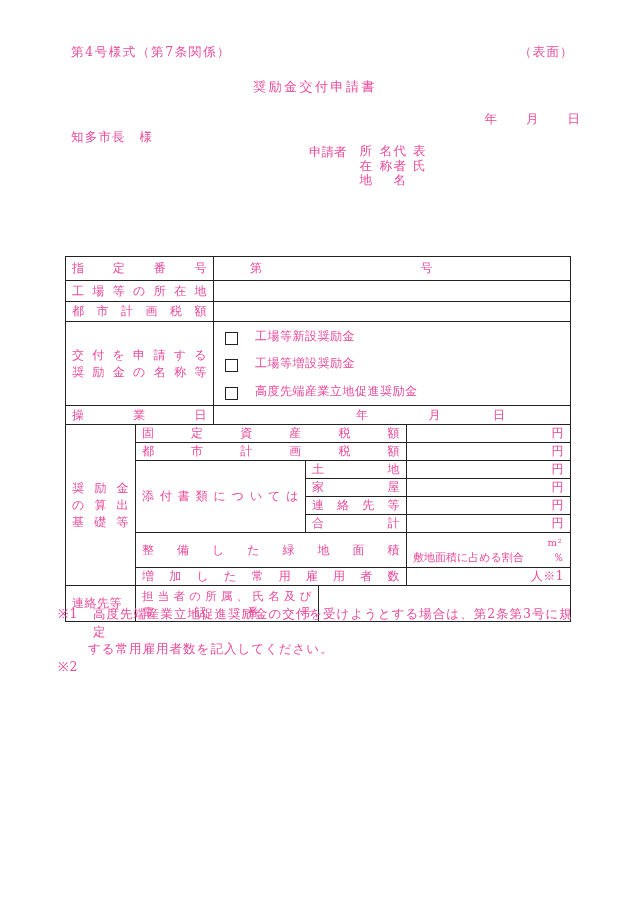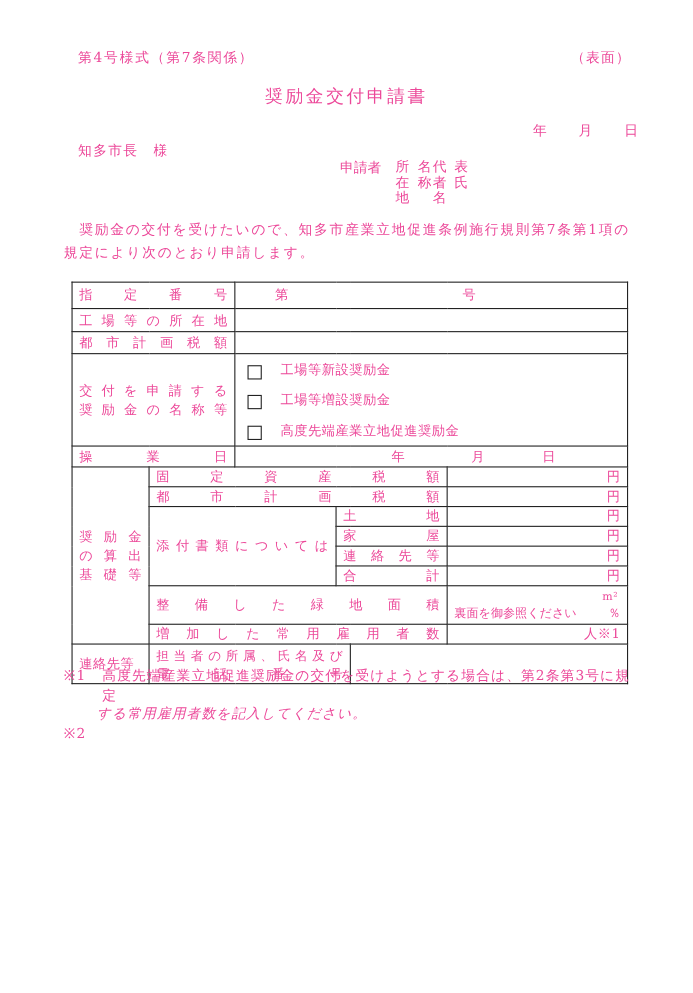--- a/index.html
+++ b/index.html
@@ -9,21 +9,21 @@
     color:#ec4899; overflow:hidden;
   }
   .abs { position:absolute; }
   .fs12 { font-size:12.5px; }
   .ls1  { letter-spacing:1.2px; }
   .ls15 { letter-spacing:1.6px; }
 
   
   .form-code { left:71px; top:44px; }
   .page-side { left:519px; top:44px; }
-  .doc-title { left:0; top:78px; width:630px; text-align:center; font-size:16px; letter-spacing:2.5px; }
+  .doc-title { left:0; top:78px; width:630px; text-align:center; font-size:13px; letter-spacing:2.5px; }
   .date-line { top:111px; right:50px; display:flex; gap:29px; font-size:12.5px; }
   .addressee { left:71px; top:129px; }
   .applicant { left:309px; top:144px; display:flex; gap:13px; font-size:12.5px; }
   .applicant .fields { width:66px; display:flex; flex-direction:row; gap:1px; line-height:14.5px; }
   .intro { left:58px; top:198px; width:516px; line-height:21px; }
   .intro .l1 { padding-left:14px; }
 
   
   .main-table { position:absolute; left:65px; top:256px; border-collapse:collapse; table-layout:fixed; }
   .main-table td {
@@ -42,21 +42,21 @@
   .green-cell div { line-height:15px; }
   .green-top { text-align:right; font-size:10px; padding-right:2px; }
   .green-bot { display:flex; justify-content:space-between; font-size:11px; letter-spacing:0; }
   .contact-sub div { line-height:16px; font-size:11.5px; }
   .calc-label div { line-height:17px; }
 
   
   .notes { left:58px; top:605px; width:520px; line-height:17.5px; font-size:12.5px; letter-spacing:1px; }
   .note-row { display:flex; }
   .note-marker { width:35px; flex:none; }
-  .note-cont { padding-left:30px;font-style:italic; }
+  .note-cont { padding-left:30px; }
 </style>
 </head>
 <body>
 
 <div class="page">
 
   <div class="abs form-code fs12 ls15">第4号様式（第7条関係）</div>
   <div class="abs page-side fs12 ls1">（表面）</div>
   <div class="abs doc-title">奨励金交付申請書</div>
 
@@ -70,24 +70,20 @@
 
   <div class="abs applicant">
     <span>申請者</span>
     <span class="fields">
       <span class="jl">所在地</span>
       <span class="jl">名称</span>
       <span class="jl">代表者氏名</span>
     </span>
   </div>
 
-  <div class="abs intro fs12 ls15">
-    <div class="l1">奨励金の交付を受けたいので、知多市産業立地促進条例施行規則第7条第1項の</div>
-    <div>規定により次のとおり申請します。</div>
-  </div>
 
   <table class="main-table">
     <colgroup>
       <col style="width:70px">
         <col style="width:78px">
         <col style="width:92px">
       <col style="width:13px">
         <col style="width:88px">
         <col style="width:164px">
     </colgroup>
@@ -202,21 +198,21 @@
       <td class="unit-cell">円</td>
     </tr>
 
     <tr class="rL">
       <td colspan="4">
             <div class="jl">整備した緑地面積</div>
           </td>
       <td class="green-cell">
         <div class="green-top">m²</div>
         <div class="green-bot">
-          <span>裏面を御参照ください</span>
+          <span>敷地面積に占める割合</span>
           <span>％</span>
         </div>
       </td>
     </tr>
 
     <tr class="rM">
       <td colspan="4">
             <div class="jl">増加した常用雇用者数</div>
           </td>
       <td class="unit-cell">人※1</td>

